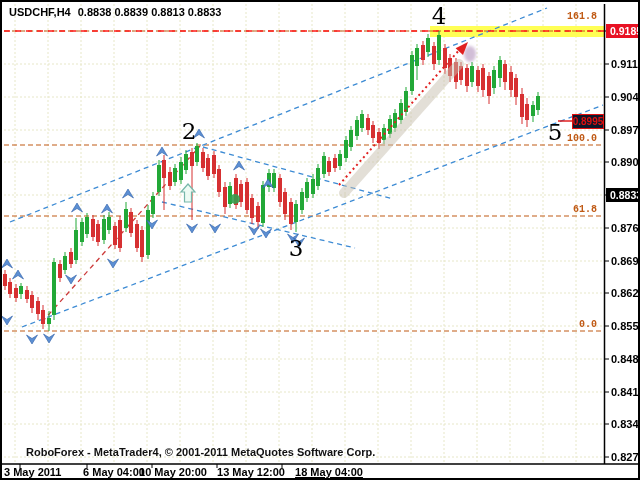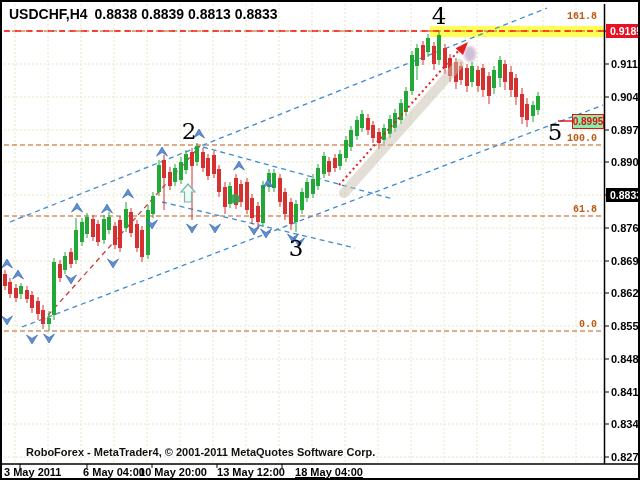--- a/index.html
+++ b/index.html
@@ -1,33 +1,33 @@
 <!DOCTYPE html>
 <html><head>
 <meta charset="utf-8">
 <style>
   html,body{margin:0;padding:0;background:#888;}
   .frame{position:relative;width:640px;height:480px;background:#fff;border:2px solid #000;
          box-sizing:border-box;font-family:"Liberation Sans",sans-serif;overflow:hidden;}
   #plot{position:absolute;left:0;top:0;}
-  .title{position:absolute;left:7px;top:4px;font-size:14px;font-weight:700;color:#000;white-space:nowrap;z-index:5;}
+  .title{position:absolute;left:7px;top:4px;font-size:11px;font-weight:700;color:#000;white-space:nowrap;z-index:5;}
   .title .quotes{margin-left:7px;}
   .copyright{position:absolute;left:7px;top:444px;font-size:11px;font-weight:600;color:#111;white-space:nowrap;z-index:5;padding-left:17px;}
   .y-label{position:absolute;left:609px;transform:translateY(-50%);font-size:11px;font-weight:700;color:#000;z-index:4;}
   .y-box{position:absolute;left:604px;width:35px;height:14px;transform:translateY(-50%);
          color:#fff;font-size:10.5px;font-weight:700;display:flex;align-items:center;
          padding-left:4px;box-sizing:border-box;z-index:4;}
   .y-box.red{background:#e81123;}
   .y-box.black{background:#000;}
   .fib-label{position:absolute;right:41px;transform:translateY(-50%);font-size:10px;font-weight:700;color:#c05a15;z-index:3;font-family:Liberation Mono, monospace;}
   .x-label{position:absolute;top:464px;font-size:11px;font-weight:700;color:#000;white-space:nowrap;z-index:4;}
   .x-label.center{transform:translateX(-50%);margin-left:25px;}
   .wave-num{position:absolute;font-family:"DejaVu Serif",serif;font-size:23px;color:#000;
             transform:translate(-50%,-50%);line-height:1;z-index:6;}
-  .forecast-box{position:absolute;border:1px solid #e01010;color:#e01010;background:#86efac;
+  .forecast-box{position:absolute;border:1px solid #e01010;color:#e01010;background:#0f172a;
                 font-size:10px;font-weight:700;display:flex;align-items:center;justify-content:center;
                 box-sizing:border-box;z-index:6;}
 </style>
 </head>
 <body>
 
 <div class="frame">
   <svg id="plot" width="640" height="480">
       <g>
         <line x1="13" y1="2" x2="13" y2="462" stroke="#e7e7c8" stroke-dasharray="2 2"></line>

